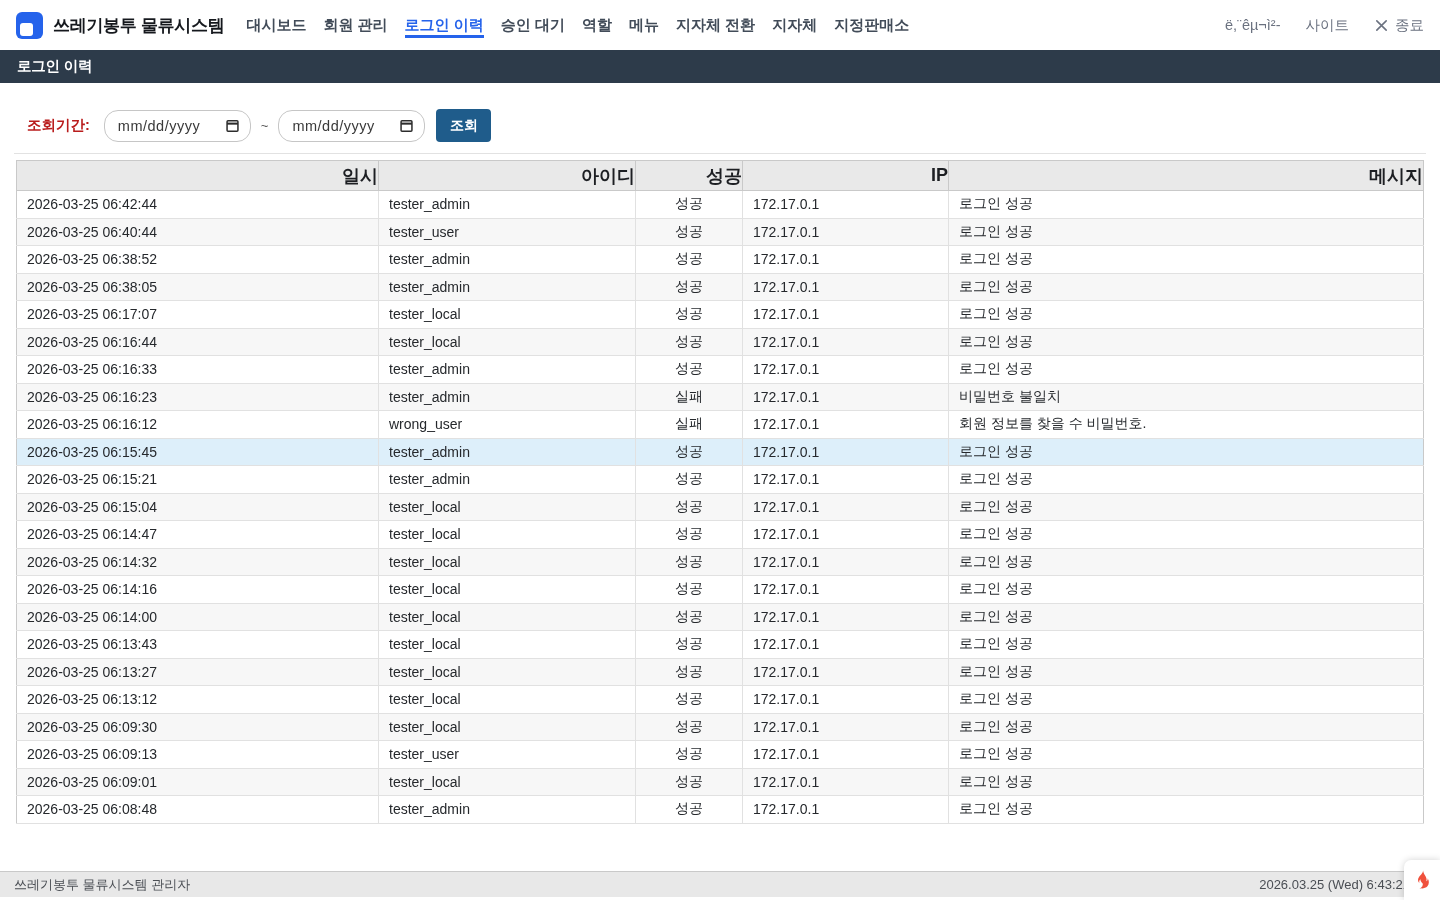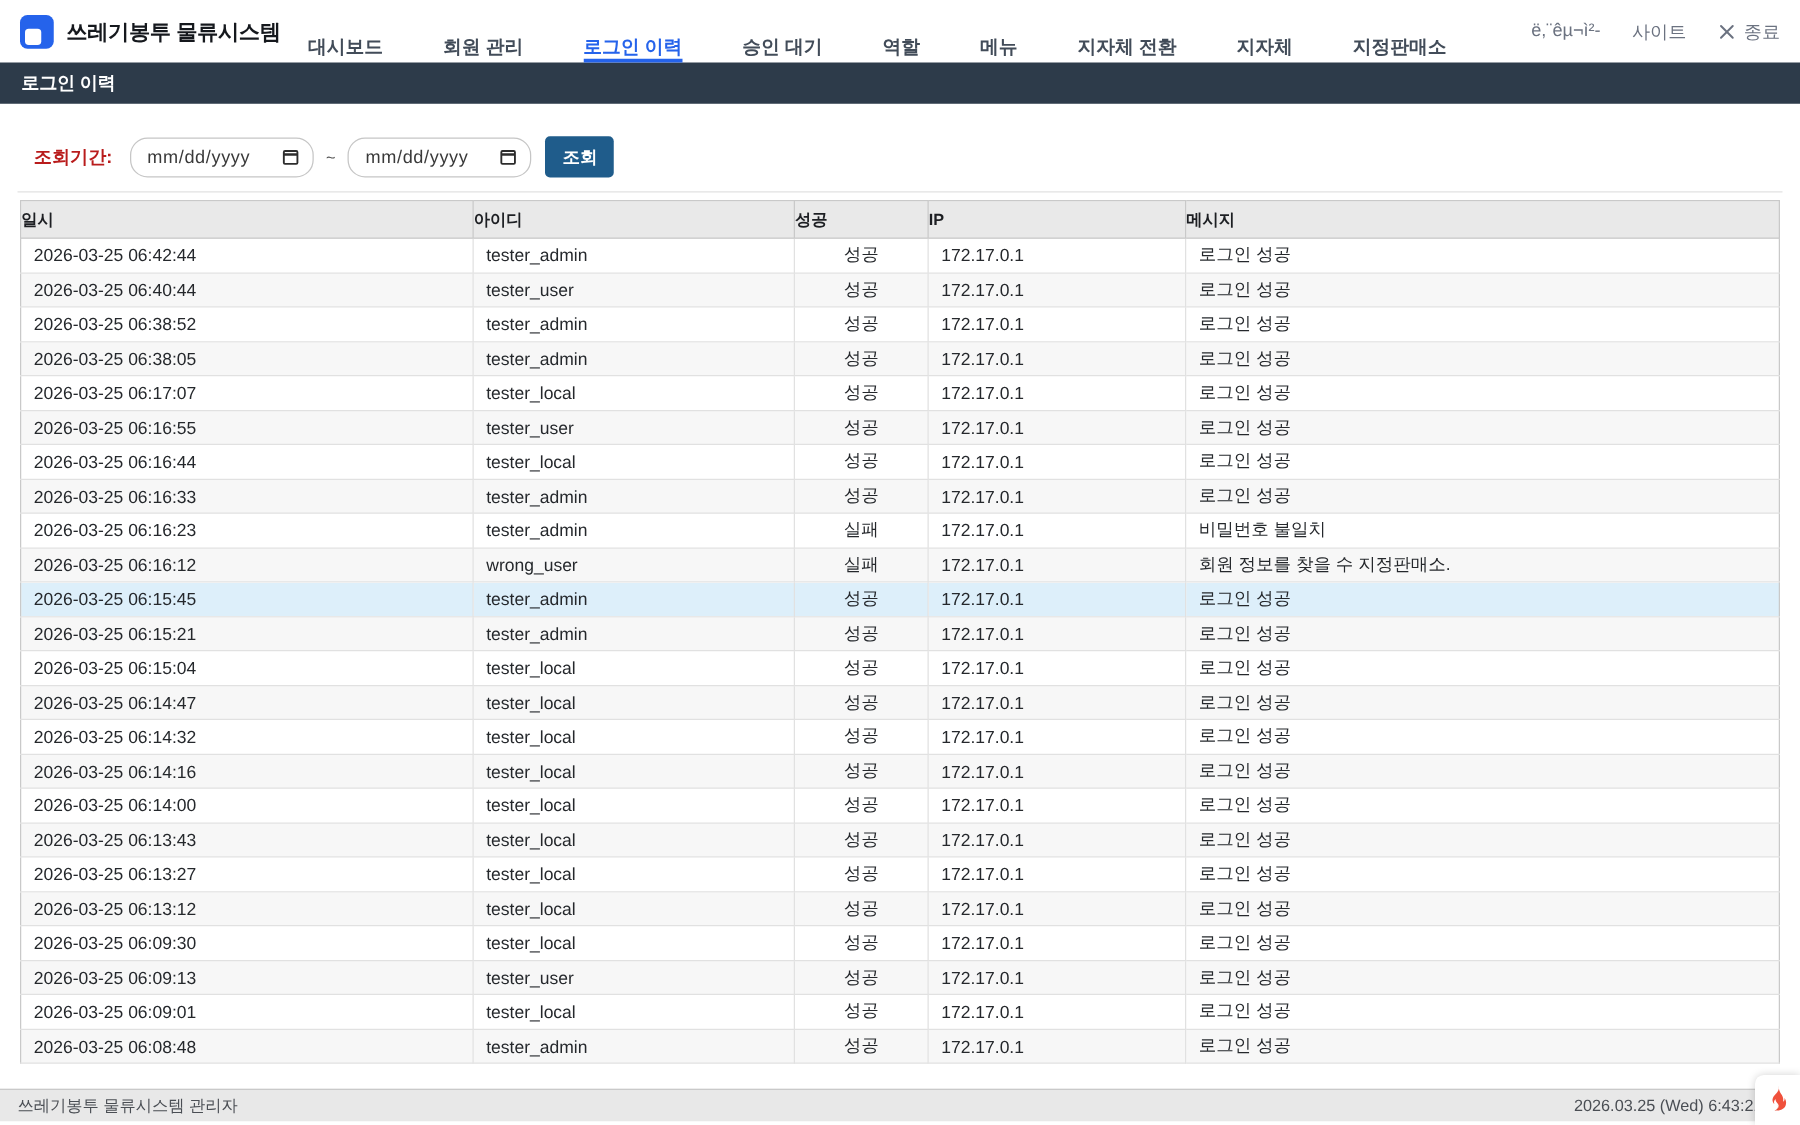--- a/index.html
+++ b/index.html
@@ -27,21 +27,21 @@
     position: relative;
   }
   .logo .inner {
     position: absolute;
     left: 4px; bottom: 3px;
     width: 13px; height: 13px;
     background: #ffffff;
     border-radius: 3px;
   }
   .brand-title { font-size: 17px; font-weight: 800; color: #15181d; letter-spacing: -0.3px; }
-  .nav-items { display: flex; align-items: flex-end; gap: 48px; list-style: none; }
+  .nav-items { display: flex; align-items: center; gap: 17px; list-style: none; }
   .nav-item {
     display: flex; align-items: center;
     font-size: 15px; font-weight: 600;
     color: #424c59;
     cursor: pointer;
     border-bottom: 3px solid transparent;
     padding-top: 3px;
     white-space: nowrap;
   }
   .nav-item.active { color: #2563eb; border-bottom-color: #2563eb; }
@@ -101,23 +101,23 @@
   .table-wrap { margin: 6px 16px 0; }
   table { width: 100%; border-collapse: collapse; table-layout: fixed; }
   col.c0 { width: 362px; }
   col.c1 { width: 257px; }
   col.c2 { width: 107px; }
   col.c3 { width: 206px; }
   thead th {
     background: #e9e9e9;
     border: 1px solid #c9c9c9;
     height: 30px;
-    font-size: 13px; font-weight: 700;
+    font-size: 18px; font-weight: 700;
     color: #1d1f23;
-    text-align: left;
+    text-align: right;
   }
   tbody td {
     height: 27.5px;
     border: 1px solid #e1e1e1;
     border-top: none;
     padding: 0 10px;
     font-size: 14px;
     color: #25282c;
     white-space: nowrap;
     overflow: hidden;
@@ -259,27 +259,20 @@
           <td class="c4">로그인 성공</td>
         </tr>
         <tr>
           <td class="c0">2026-03-25 06:17:07</td>
           <td class="c1">tester_local</td>
           <td class="c2">성공</td>
           <td class="c3">172.17.0.1</td>
           <td class="c4">로그인 성공</td>
         </tr>
         <tr>
-          <td class="c0">2026-03-25 06:16:55</td>
-          <td class="c1">tester_user</td>
-          <td class="c2">성공</td>
-          <td class="c3">172.17.0.1</td>
-          <td class="c4">로그인 성공</td>
-        </tr>
-        <tr>
           <td class="c0">2026-03-25 06:16:44</td>
           <td class="c1">tester_local</td>
           <td class="c2">성공</td>
           <td class="c3">172.17.0.1</td>
           <td class="c4">로그인 성공</td>
         </tr>
         <tr>
           <td class="c0">2026-03-25 06:16:33</td>
           <td class="c1">tester_admin</td>
           <td class="c2">성공</td>
@@ -291,21 +284,21 @@
           <td class="c1">tester_admin</td>
           <td class="c2">실패</td>
           <td class="c3">172.17.0.1</td>
           <td class="c4">비밀번호 불일치</td>
         </tr>
         <tr>
           <td class="c0">2026-03-25 06:16:12</td>
           <td class="c1">wrong_user</td>
           <td class="c2">실패</td>
           <td class="c3">172.17.0.1</td>
-          <td class="c4">회원 정보를 찾을 수 지정판매소.</td>
+          <td class="c4">회원 정보를 찾을 수 비밀번호.</td>
         </tr>
         <tr class="hl">
           <td class="c0">2026-03-25 06:15:45</td>
           <td class="c1">tester_admin</td>
           <td class="c2">성공</td>
           <td class="c3">172.17.0.1</td>
           <td class="c4">로그인 성공</td>
         </tr>
         <tr>
           <td class="c0">2026-03-25 06:15:21</td>

